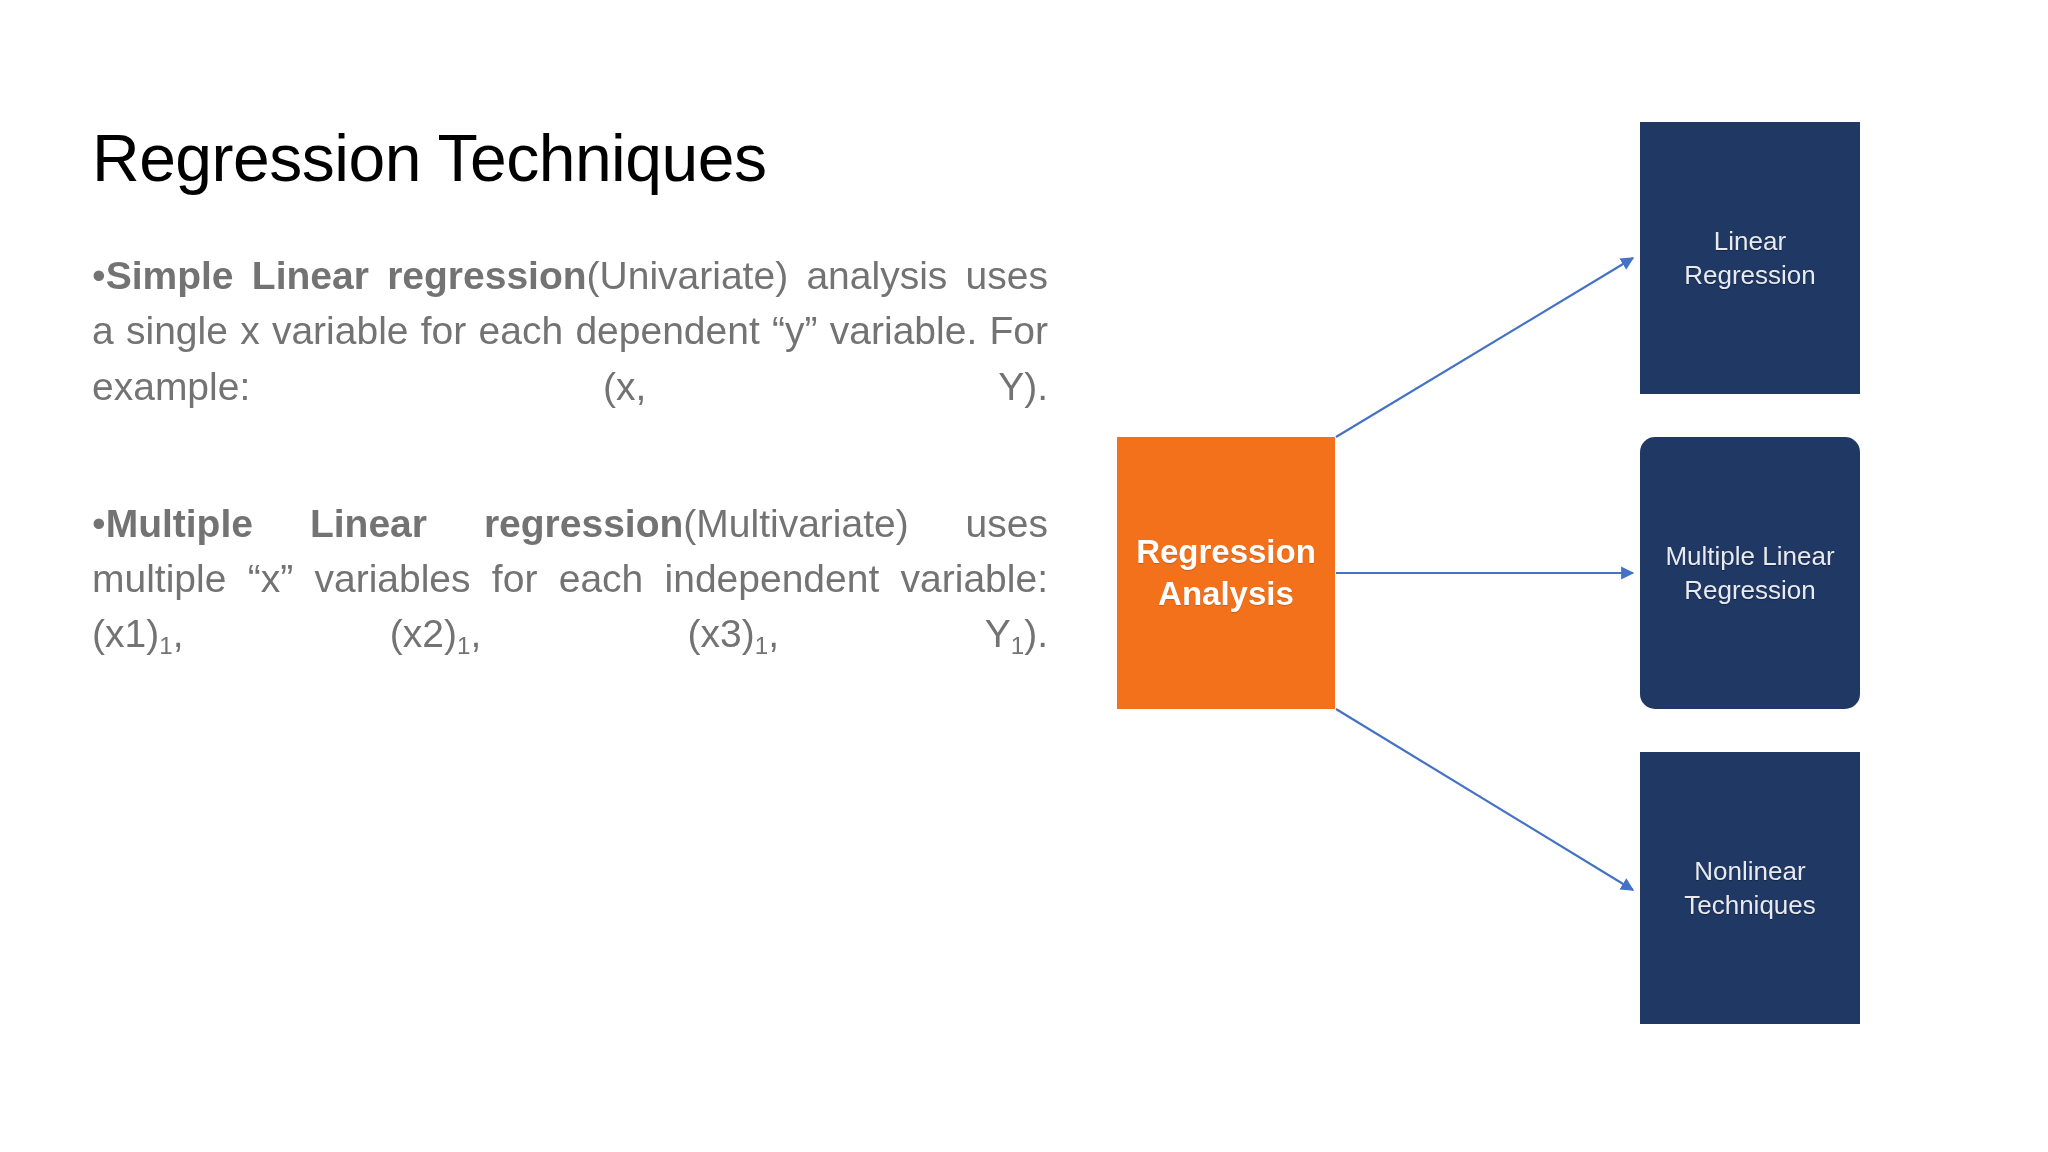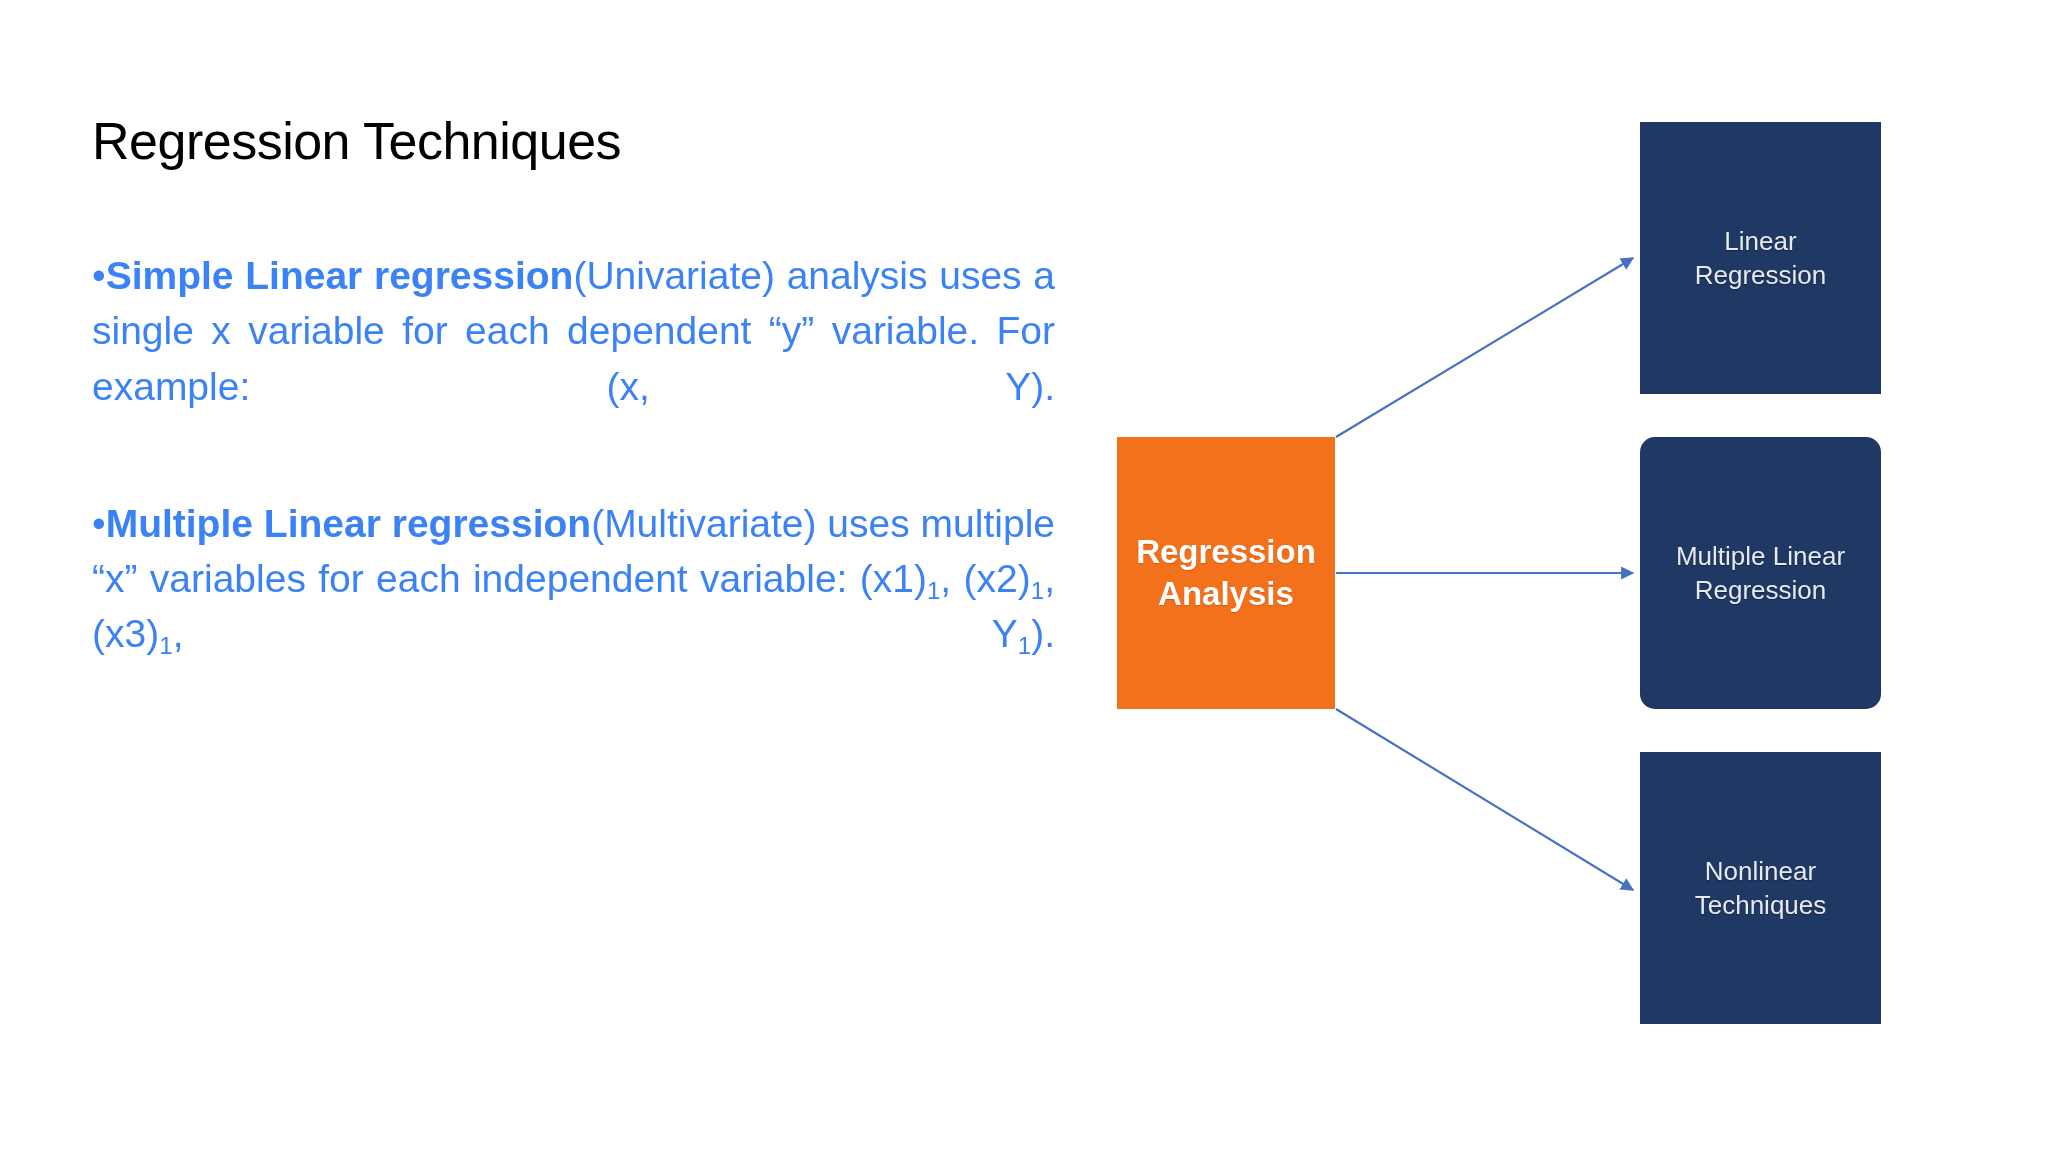--- a/index.html
+++ b/index.html
@@ -22,42 +22,42 @@
     inset: 0;
     background: #ffffff;
   }
 
   
   #slide-title {
     position: absolute;
     left: 92px;
     top: 78px;
     width: 1100px;
-    font-size: 52px;
+    font-size: 66px;
     line-height: 1.1;
     font-weight: 400;
     letter-spacing: -0.5px;
     color: #000000;
     white-space: nowrap;
   }
 
   
   #body-column {
     position: absolute;
     left: 92px;
     top: 248px;
     width: 968px;
   }
   .bullet-para {
     text-align: justify;
     text-justify: inter-word;
     font-size: 39px;
     line-height: 1.42;
-    margin: 0 5px 26px 0;
-    color: #3b82f6;
+    margin: 0 12px 26px 0;
+    color: #737373;
     hyphens: none;
   }
   .bullet-para:last-child { margin-bottom: 0; }
   .bullet-dot {
     font-size: 39px;
     line-height: 1;
   }
   .bold-lead { font-weight: bold; }
   sub {
     font-size: 0.62em;
@@ -104,21 +104,21 @@
   #node-center .node-label {
     color: #ffffff;
     font-weight: bold;
     font-size: 33px;
     line-height: 1.28;
     text-shadow: 0 1px 1px rgba(0,0,0,0.18);
   }
 
   
   .node-navy {
-    width: 241px;
+    width: 220px;
     height: 272px;
     background: #1F3864;
   }
   .node-navy .node-label {
     color: #E8EAEF;
     font-size: 26px;
     line-height: 1.32;
     font-weight: 400;
     text-shadow: 0 1px 1px rgba(0,0,0,0.35);
   }

